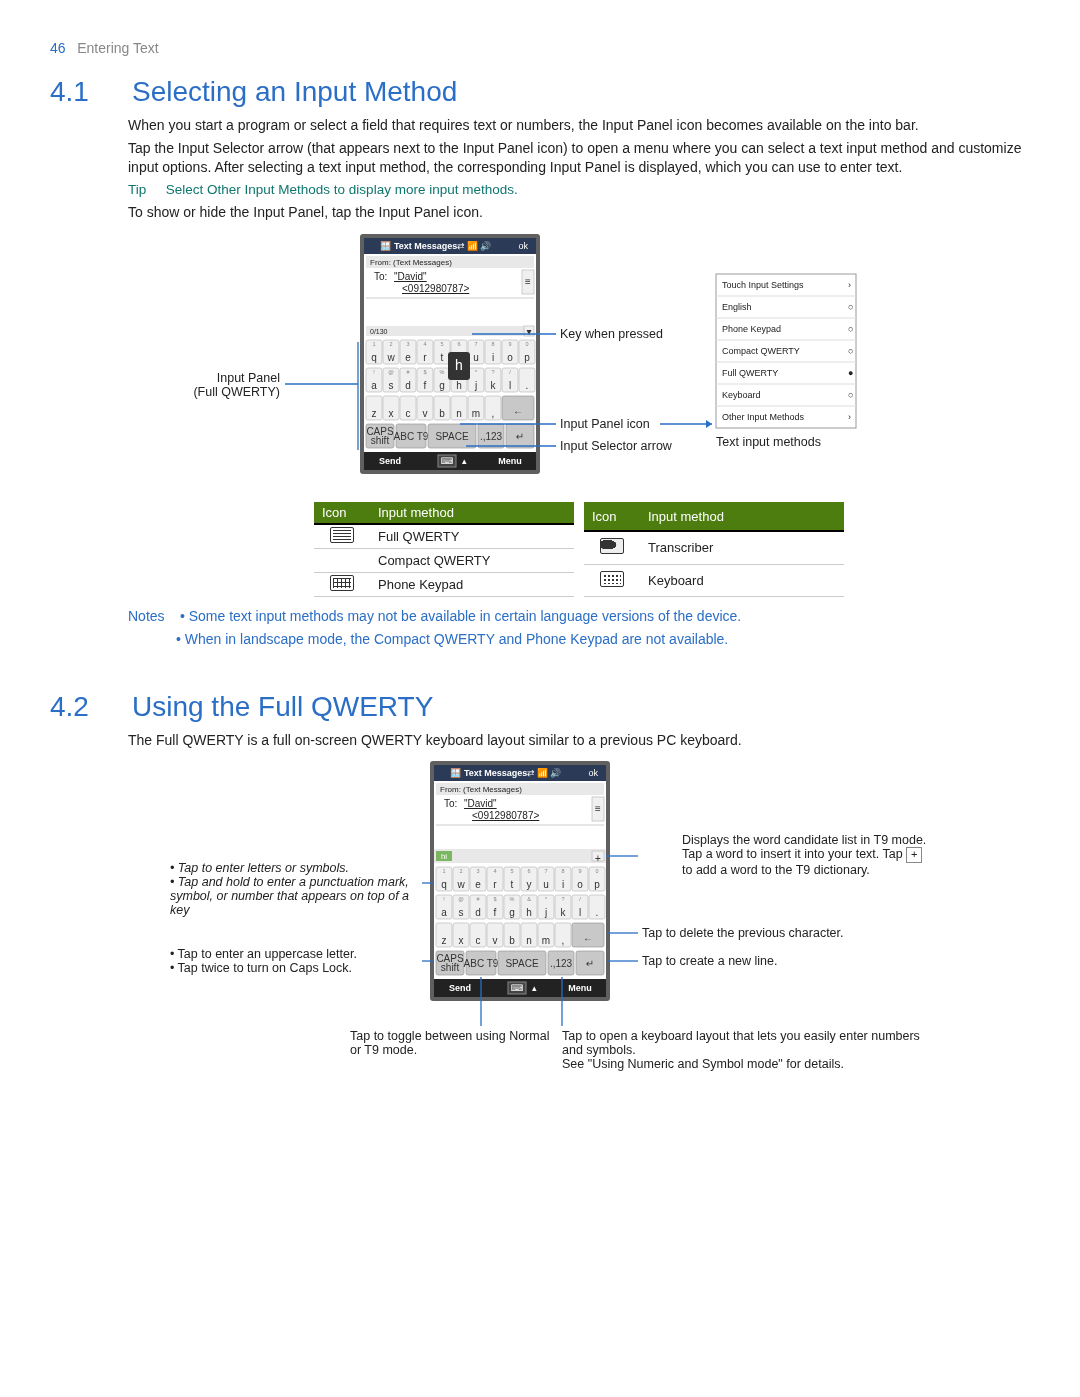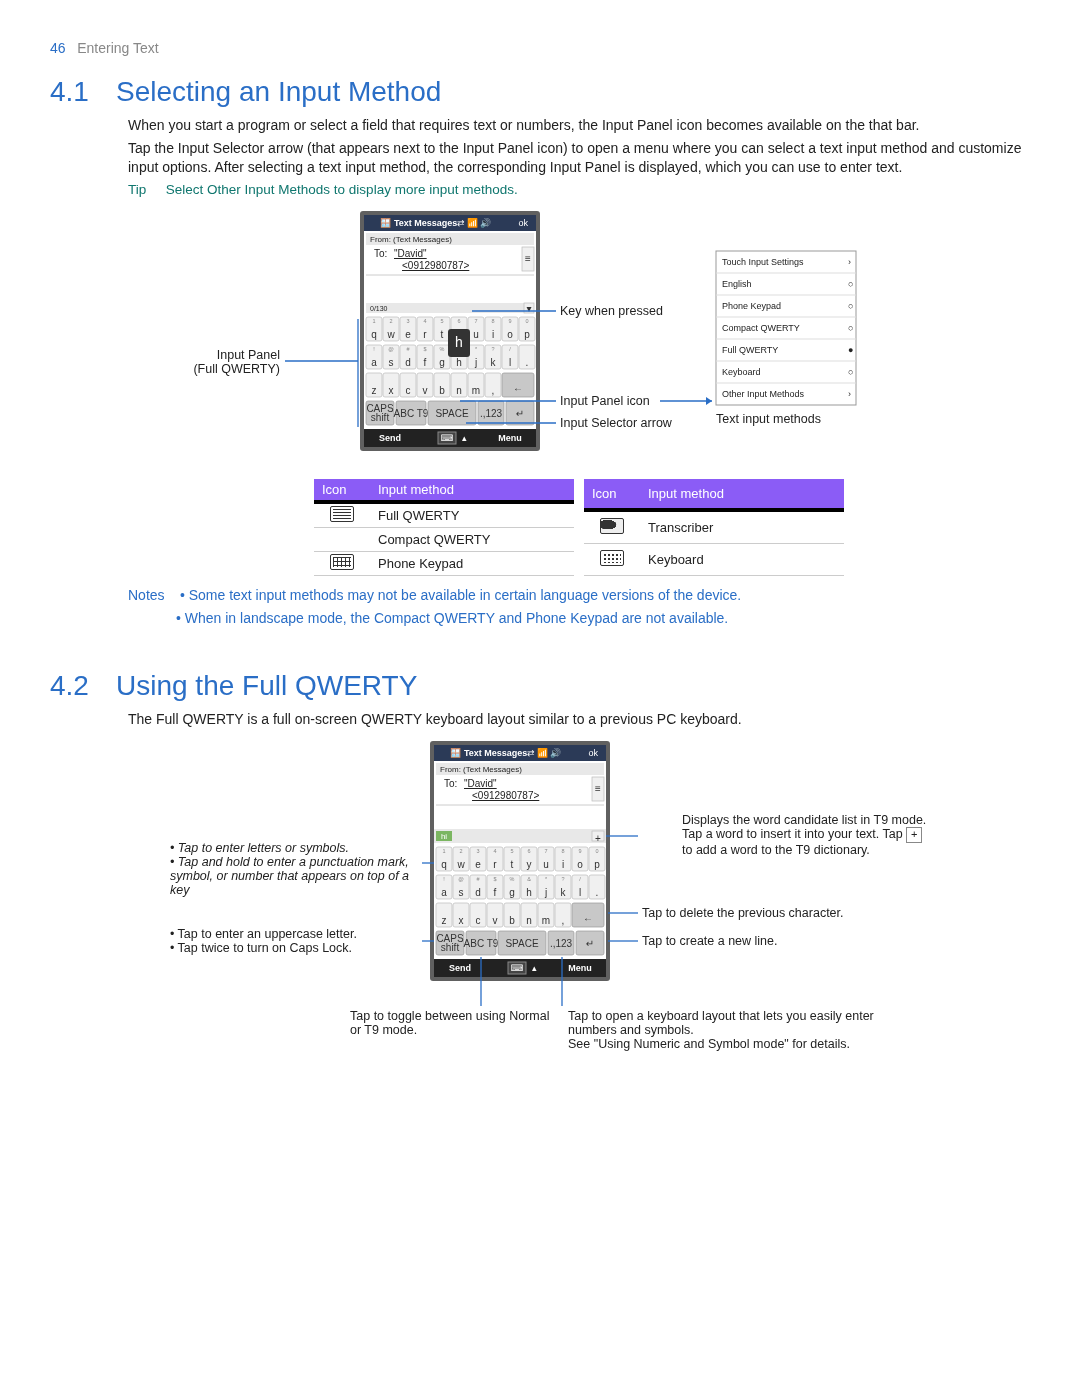--- a/index.html
+++ b/index.html
@@ -16,33 +16,33 @@
     margin-bottom: 20px;
   }
   .page-header .num { color: #2a6ec6; }
   h2.section {
     color: #2a6ec6;
     font-weight: 400;
     font-size: 28px;
     margin: 10px 0 8px 0;
     display: flex;
     align-items: baseline;
-    gap: 18px;
+    gap: 34px;
   }
   h2.section .snum { min-width: 48px; }
   .body-indent { margin-left: 78px; }
   p { margin: 4px 0; font-size: 14px; line-height: 1.35; }
   .tip-line { color: #0f766e; font-size: 13.5px; }
   .tip-label { display:inline-block; width: 34px; }
   .notes-line { color: #2a6ec6; font-size: 14px; }
   .notes-label { display:inline-block; width: 48px; vertical-align: top;}
   svg.diagram { display:block; margin: 12px auto 4px auto; }
   .tables-row { display:flex; gap:10px; justify-content:center; margin-left: 78px; margin-top: 8px;}
   table.im { border-collapse: collapse; width: 260px; font-size: 13px; }
-  table.im th { background:#8b5cf6; color:#fff; font-weight:400; text-align:left; padding:3px 8px; border-bottom:4px solid #000000;}
+  table.im th { background:#4d7c0f; color:#fff; font-weight:400; text-align:left; padding:3px 8px; border-bottom:2px solid #000000;}
   table.im td { padding:4px 8px; border-bottom:1px solid #ccc; vertical-align: middle;}
   table.im td.icon-cell { width:30px; text-align:center; padding:2px;}
   .kb-icon { display:inline-block; width:22px; height:14px; border:1px solid #333; border-radius:2px; position:relative;}
   .kb-dots::before { content:""; position:absolute; left:2px; right:2px; top:2px; bottom:2px; background:
      radial-gradient(#333 1px, transparent 1px) 0 0/4px 4px; }
   .kb-lines::before { content:""; position:absolute; left:2px; right:2px; top:2px; bottom:2px; background:
      repeating-linear-gradient(#333 0 1px, transparent 1px 3px); }
   .kb-grid::before { content:""; position:absolute; left:2px; right:2px; top:2px; bottom:2px; background:
      linear-gradient(#333 1px,transparent 1px) 0 0/100% 4px,
      linear-gradient(90deg,#333 1px,transparent 1px) 0 0/4px 100%; }
@@ -72,27 +72,28 @@
   <span class="num">46</span>
   &nbsp;&nbsp;<span>Entering Text</span>
 </div>
 
 <h2 class="section">
   <span class="snum">4.1</span>
   <span>Selecting an Input Method</span>
 </h2>
 <div class="body-indent">
   <p>
-    <span>When you start a program or select a field that requires text or numbers, the </span><span>Input Panel</span><span> icon becomes available on the that bar.</span>
+    <span>When you start a program or select a field that requires text or numbers, the </span><span>Input Panel</span><span> icon becomes available on the into bar.</span>
   </p>
   <p>Tap the Input Selector arrow (that appears next to the Input Panel icon) to open a menu where you can select a text input method and customize input options. After selecting a text input method, the corresponding Input Panel is displayed, which you can use to enter text.</p>
   <p class="tip-line">
     <span class="tip-label">Tip</span>
     <span>Select Other Input Methods to display more input methods.</span>
   </p>
+  <p>To show or hide the Input Panel, tap the Input Panel icon.</p>
 </div>
 
 <svg class="diagram" width="760" height="260" viewBox="0 0 760 260">
 
   <g transform="translate(200,0)">
     <rect x="0" y="0" width="180" height="240" class="phone-frame" rx="3"></rect>
     <rect x="4" y="4" width="172" height="232" class="phone-screen"></rect>
 
     <rect x="4" y="4" width="172" height="16" class="status-bar"></rect>
     <text x="20" y="15" class="svg-white">🪟</text>
@@ -476,18 +477,18 @@
   <text x="552" y="176" class="svg-label">Tap to delete the previous character.</text>
   <line x1="518" y1="200" x2="548" y2="200" class="callout"></line>
   <text x="552" y="204" class="svg-label">Tap to create a new line.</text>
 
   <line x1="391" y1="216" x2="391" y2="265" class="callout"></line>
   <foreignObject x="260" y="268" width="200" height="40">
     <div xmlns="http://www.w3.org/1999/xhtml" style="font-size:12.5px;">Tap to toggle between using Normal or T9 mode.</div>
   </foreignObject>
   <line x1="472" y1="216" x2="472" y2="265" class="callout"></line>
   <foreignObject x="472" y="268" width="360" height="60">
-    <div xmlns="http://www.w3.org/1999/xhtml" style="font-size:12.5px;margin-left:6px;">
+    <div xmlns="http://www.w3.org/1999/xhtml" style="font-size:12.5px;">
       <div>Tap to open a keyboard layout that lets you easily enter numbers and symbols.</div>
       <div>See "Using Numeric and Symbol mode" for details.</div>
     </div>
   </foreignObject>
 </svg>
 
 </body></html>

